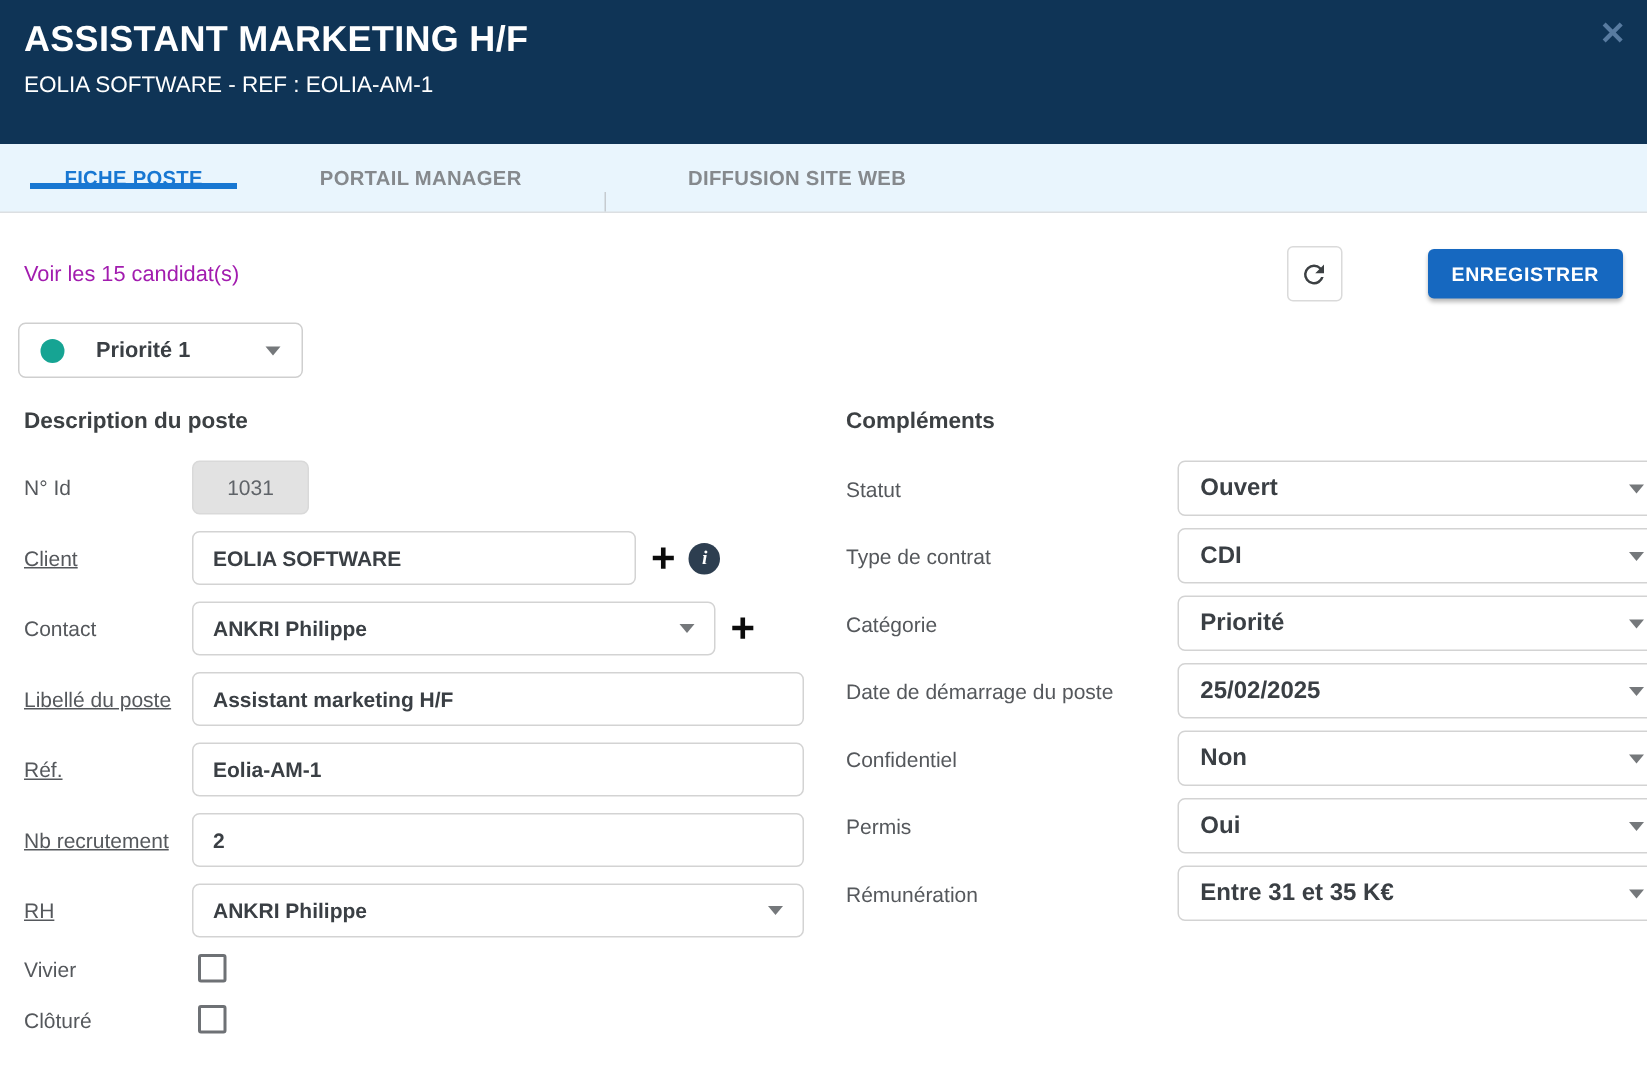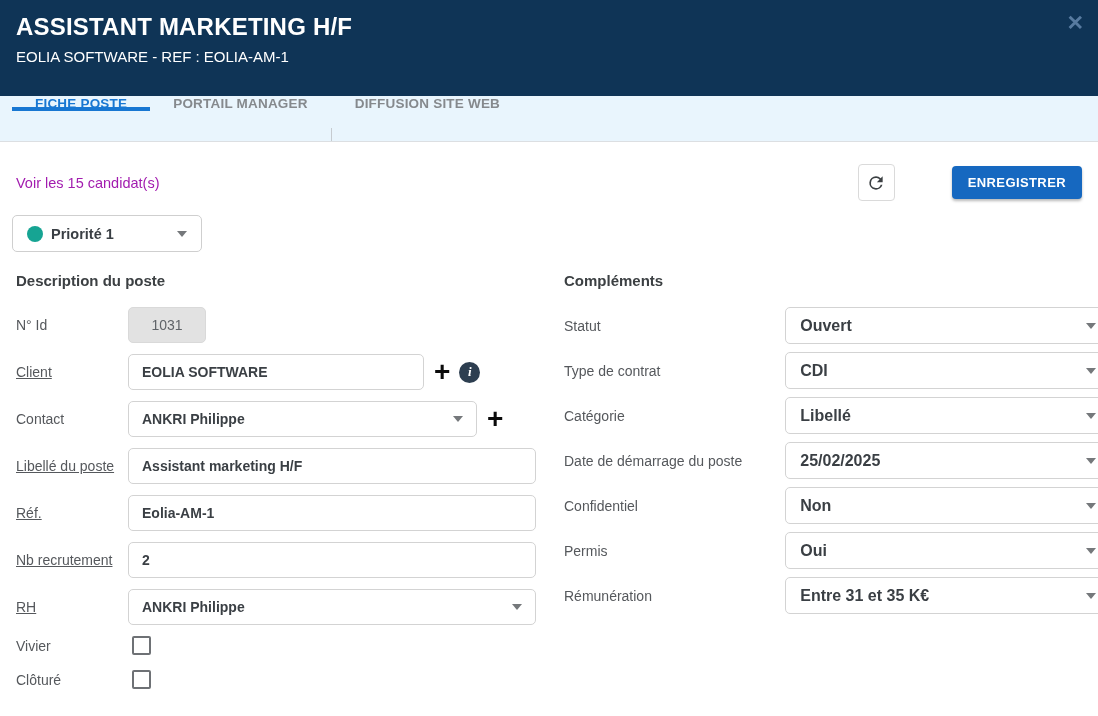--- a/index.html
+++ b/index.html
@@ -9,22 +9,22 @@
   .modal { width:1098px; height:716px; background:#fff; position:relative; overflow:hidden; }
 
   
   .header { background:#0F3456; color:#fff; height:96px; padding:13px 16px 0; position:relative; }
   .header-title { font-size:24px; font-weight:700; letter-spacing:.2px; }
   .header-subtitle { font-size:15px; margin-top:7px; font-weight:400; }
   .close-btn { position:absolute; top:12px; right:14px; font-size:21px; font-weight:700;
                color:#587BA0; cursor:pointer; line-height:1; }
 
   
-  .tabbar { height:46px; background:#E9F5FD; display:flex; align-items:flex-start;
-            padding-left:12px; border-bottom:1px solid #DCDFE2; }
+  .tabbar { height:46px; background:#E9F5FD; display:flex; align-items:center;
+            padding-left:20px; border-bottom:1px solid #DCDFE2;gap:32px; }
   .tab { padding:0 23px; display:flex; align-items:center; font-size:13.5px; font-weight:700;
          color:#85898D; letter-spacing:.2px; position:relative; cursor:pointer; white-space:nowrap; }
   .tab.active { color:#1877D2; }
   .tab.active::after { content:""; position:absolute; left:0; right:0; bottom:0; height:4px; background:#1877D2; }
   .tab-divider { width:1px; height:13px; background:#C6CBD0; align-self:flex-end; margin-bottom:0; }
 
   
   .content { padding:0 16px; }
 
   .toolbar { display:flex; align-items:center; margin-top:22px; height:37px; }
@@ -36,21 +36,21 @@
               margin-right:13px; background:#CE1A60; }
   .btn { background:#1668C0; color:#fff; font-family:inherit; font-weight:700; font-size:13px;
          letter-spacing:.4px; border:none; padding:0 16px; height:33px; border-radius:4px;
          box-shadow:0 2px 3px rgba(0,0,0,.28); cursor:pointer; }
   .dup-wrap .btn { border-radius:2px; height:30px; box-shadow:none; display:block; }
 
   .priority-row { margin-top:14px; margin-left:-4px; }
   .priority-select { width:190px; height:37px; border:1px solid #CFCFCF; border-radius:5px;
                      display:flex; align-items:center; padding:0 14px; cursor:pointer; background:#fff; }
   .priority-dot { width:16px; height:16px; border-radius:50%; background:#16A493; flex:none; }
-  .priority-label { font-size:14.5px; font-weight:700; color:#3A3F44; margin-left:8px; }
+  .priority-label { font-size:14.5px; font-weight:700; color:#3A3F44; margin-left:21px; }
   .caret { width:0; height:0; border-left:5px solid transparent; border-right:5px solid transparent;
            border-top:6px solid #75787B; margin-left:auto; flex:none; }
 
   .columns { display:flex; margin-top:20px; }
   .col-left { width:536px; flex:none; }
   .col-right { flex:1; margin-left:12px; padding-right:18px; }
 
   .section-heading { font-size:15px; font-weight:700; color:#3C4043; margin-bottom:18px; }
 
   .frow { display:flex; align-items:center; margin-bottom:11px; }
@@ -197,21 +197,21 @@
           <span class="rlabel">Type de contrat</span>
           <span class="rselect">
             <span>CDI</span>
             <span class="caret"></span>
           </span>
         </div>
 
         <div class="frow-r">
           <span class="rlabel">Catégorie</span>
           <span class="rselect">
-            <span>Libellé</span>
+            <span>Priorité</span>
             <span class="caret"></span>
           </span>
         </div>
 
         <div class="frow-r">
           <span class="rlabel">Date de démarrage du poste</span>
           <span class="rselect">
             <span>25/02/2025</span>
             <span class="caret"></span>
           </span>

